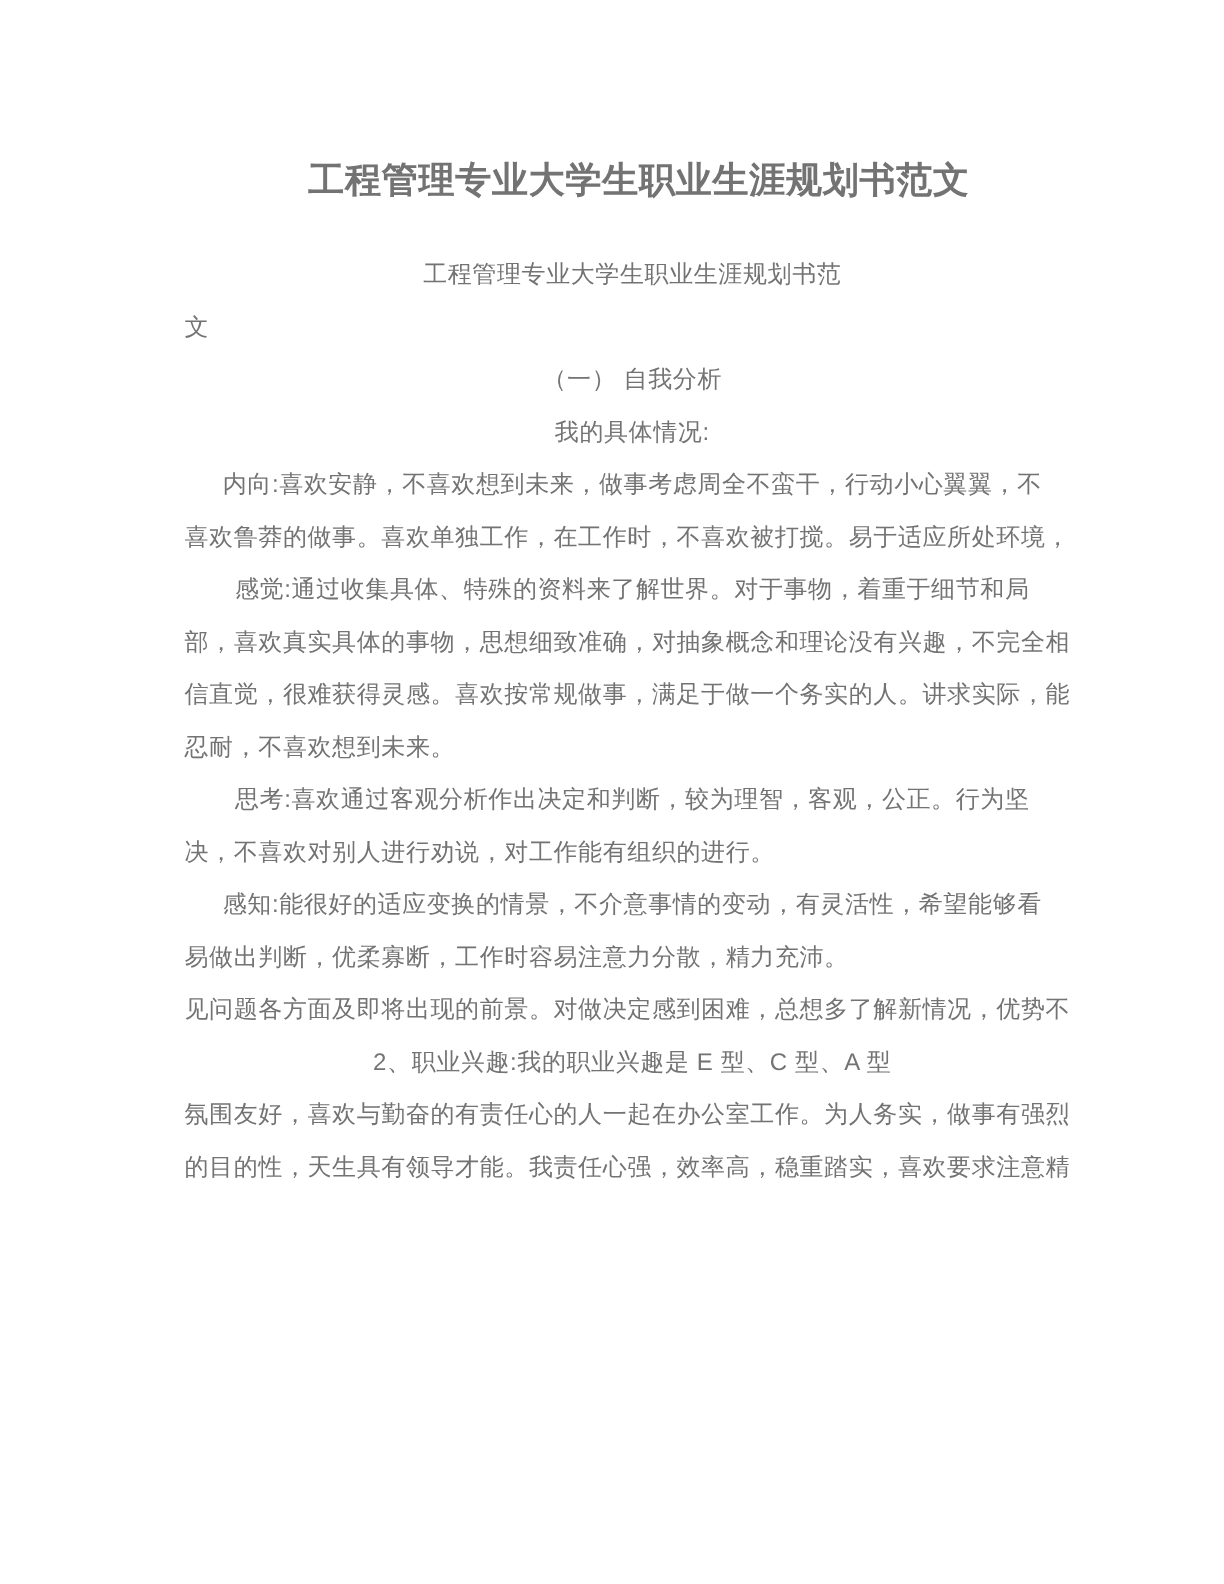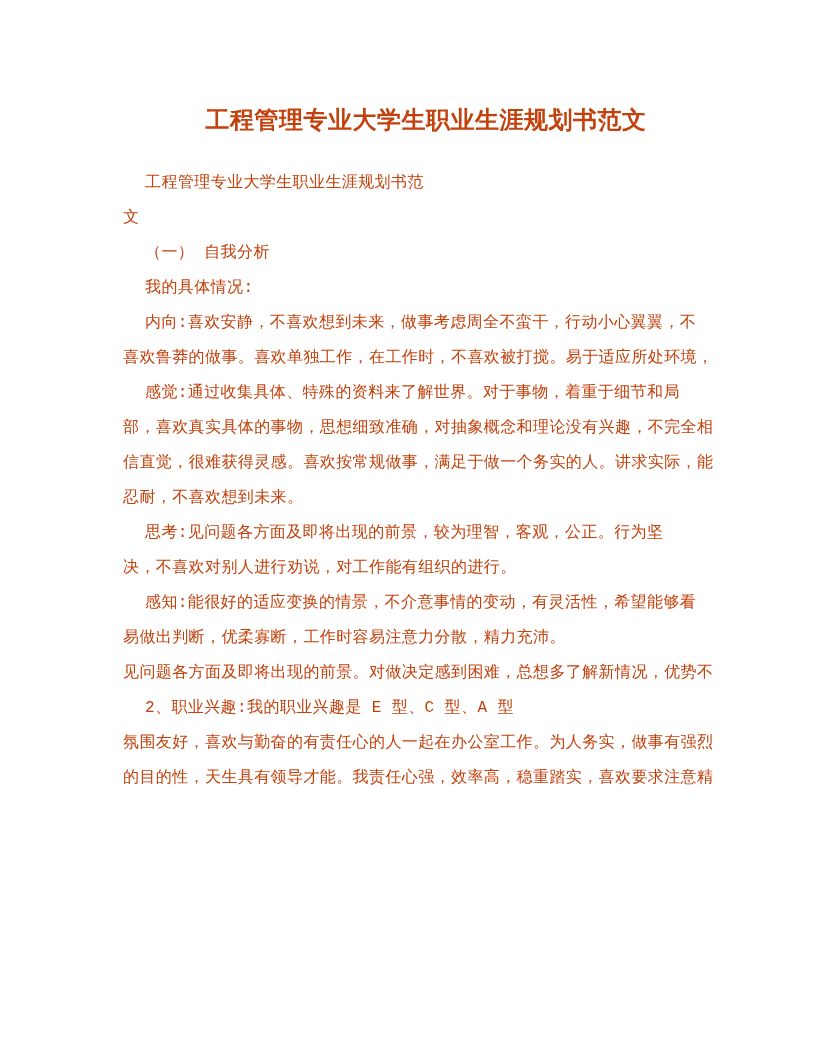--- a/index.html
+++ b/index.html
@@ -6,22 +6,22 @@
     margin: 0;
     padding: 0;
     background: #ffffff;
   }
   .page {
     position: relative;
     width: 816px;
     height: 1000px;
     background: #ffffff;
     overflow: hidden;
-    font-family: Liberation Mono, monospace;
-    color: #c2410c;
+    font-family: Liberation Sans, sans-serif;
+    color: #737373;
   }
   .doc-title {
     position: absolute;
     top: 104px;
     left: 123px;
     width: 570px;
     box-sizing: border-box;
     padding-left: 36px;
     text-align: center;
     font-size: 24px;
@@ -37,39 +37,40 @@
     font-size: 16px;
     line-height: 35px;
     letter-spacing: 0.4px;
   }
   .line {
     white-space: pre;
     height: 35px;
   }
   .line.indent {
     padding-left: 22px;
+    text-align: center;
   }
 </style>
 </head>
 <body>
 
 <div class="page">
   <div class="doc-title">工程管理专业大学生职业生涯规划书范文</div>
   <div class="doc-body" id="doc-body">
       <div class="line indent">工程管理专业大学生职业生涯规划书范</div>
       <div class="line">文</div>
       <div class="line indent">（一） 自我分析</div>
       <div class="line indent">我的具体情况:</div>
       <div class="line indent">内向:喜欢安静，不喜欢想到未来，做事考虑周全不蛮干，行动小心翼翼，不</div>
       <div class="line">喜欢鲁莽的做事。喜欢单独工作，在工作时，不喜欢被打搅。易于适应所处环境，</div>
       <div class="line indent">感觉:通过收集具体、特殊的资料来了解世界。对于事物，着重于细节和局</div>
       <div class="line">部，喜欢真实具体的事物，思想细致准确，对抽象概念和理论没有兴趣，不完全相</div>
       <div class="line">信直觉，很难获得灵感。喜欢按常规做事，满足于做一个务实的人。讲求实际，能</div>
       <div class="line">忍耐，不喜欢想到未来。</div>
-      <div class="line indent">思考:见问题各方面及即将出现的前景，较为理智，客观，公正。行为坚</div>
+      <div class="line indent">思考:喜欢通过客观分析作出决定和判断，较为理智，客观，公正。行为坚</div>
       <div class="line">决，不喜欢对别人进行劝说，对工作能有组织的进行。</div>
       <div class="line indent">感知:能很好的适应变换的情景，不介意事情的变动，有灵活性，希望能够看</div>
       <div class="line">易做出判断，优柔寡断，工作时容易注意力分散，精力充沛。</div>
       <div class="line">见问题各方面及即将出现的前景。对做决定感到困难，总想多了解新情况，优势不</div>
       <div class="line indent">2、职业兴趣:我的职业兴趣是 E 型、C 型、A 型</div>
       <div class="line">氛围友好，喜欢与勤奋的有责任心的人一起在办公室工作。为人务实，做事有强烈</div>
       <div class="line">的目的性，天生具有领导才能。我责任心强，效率高，稳重踏实，喜欢要求注意精</div>
     </div>
 </div>
 

